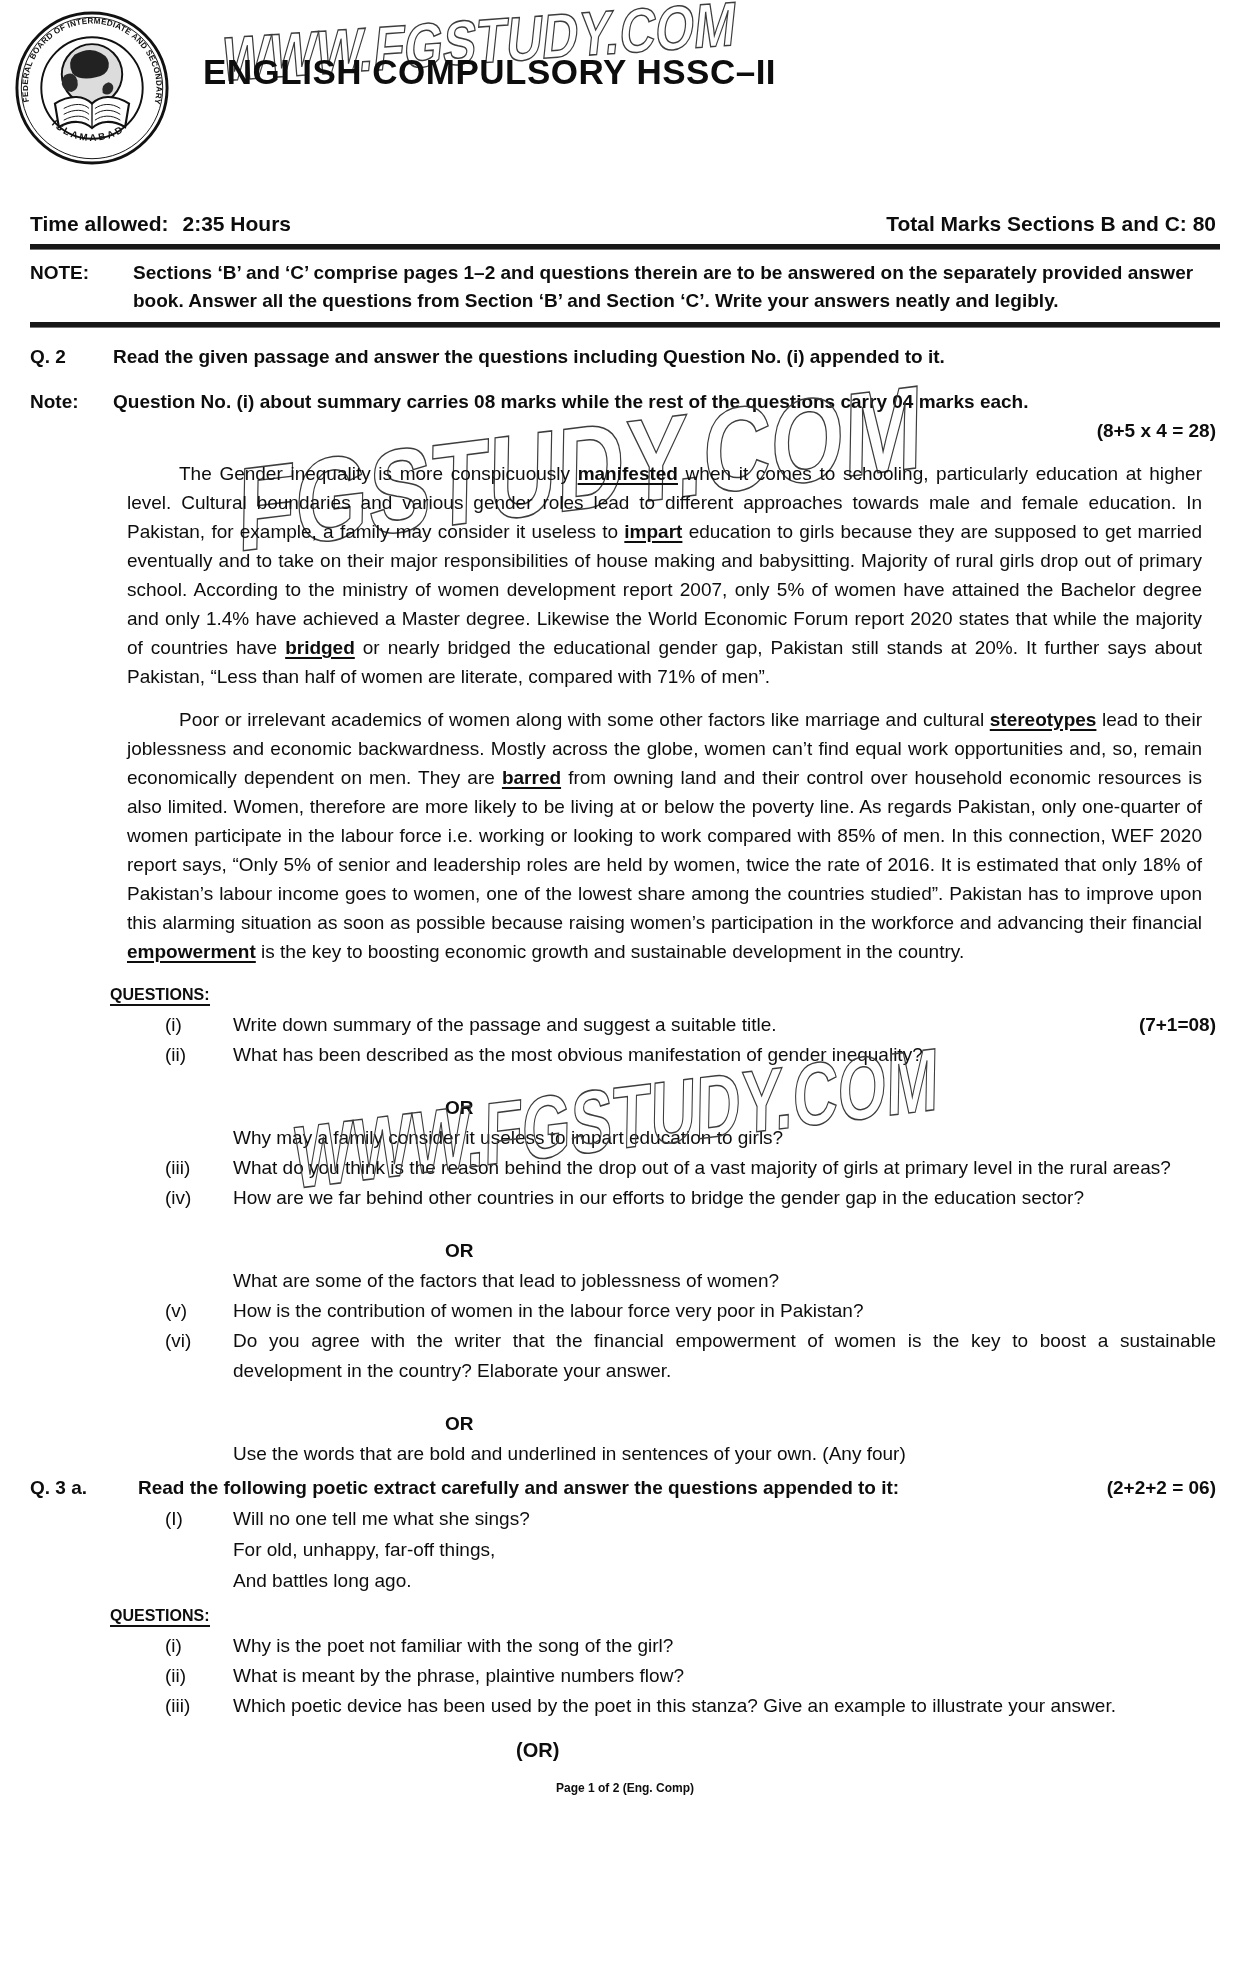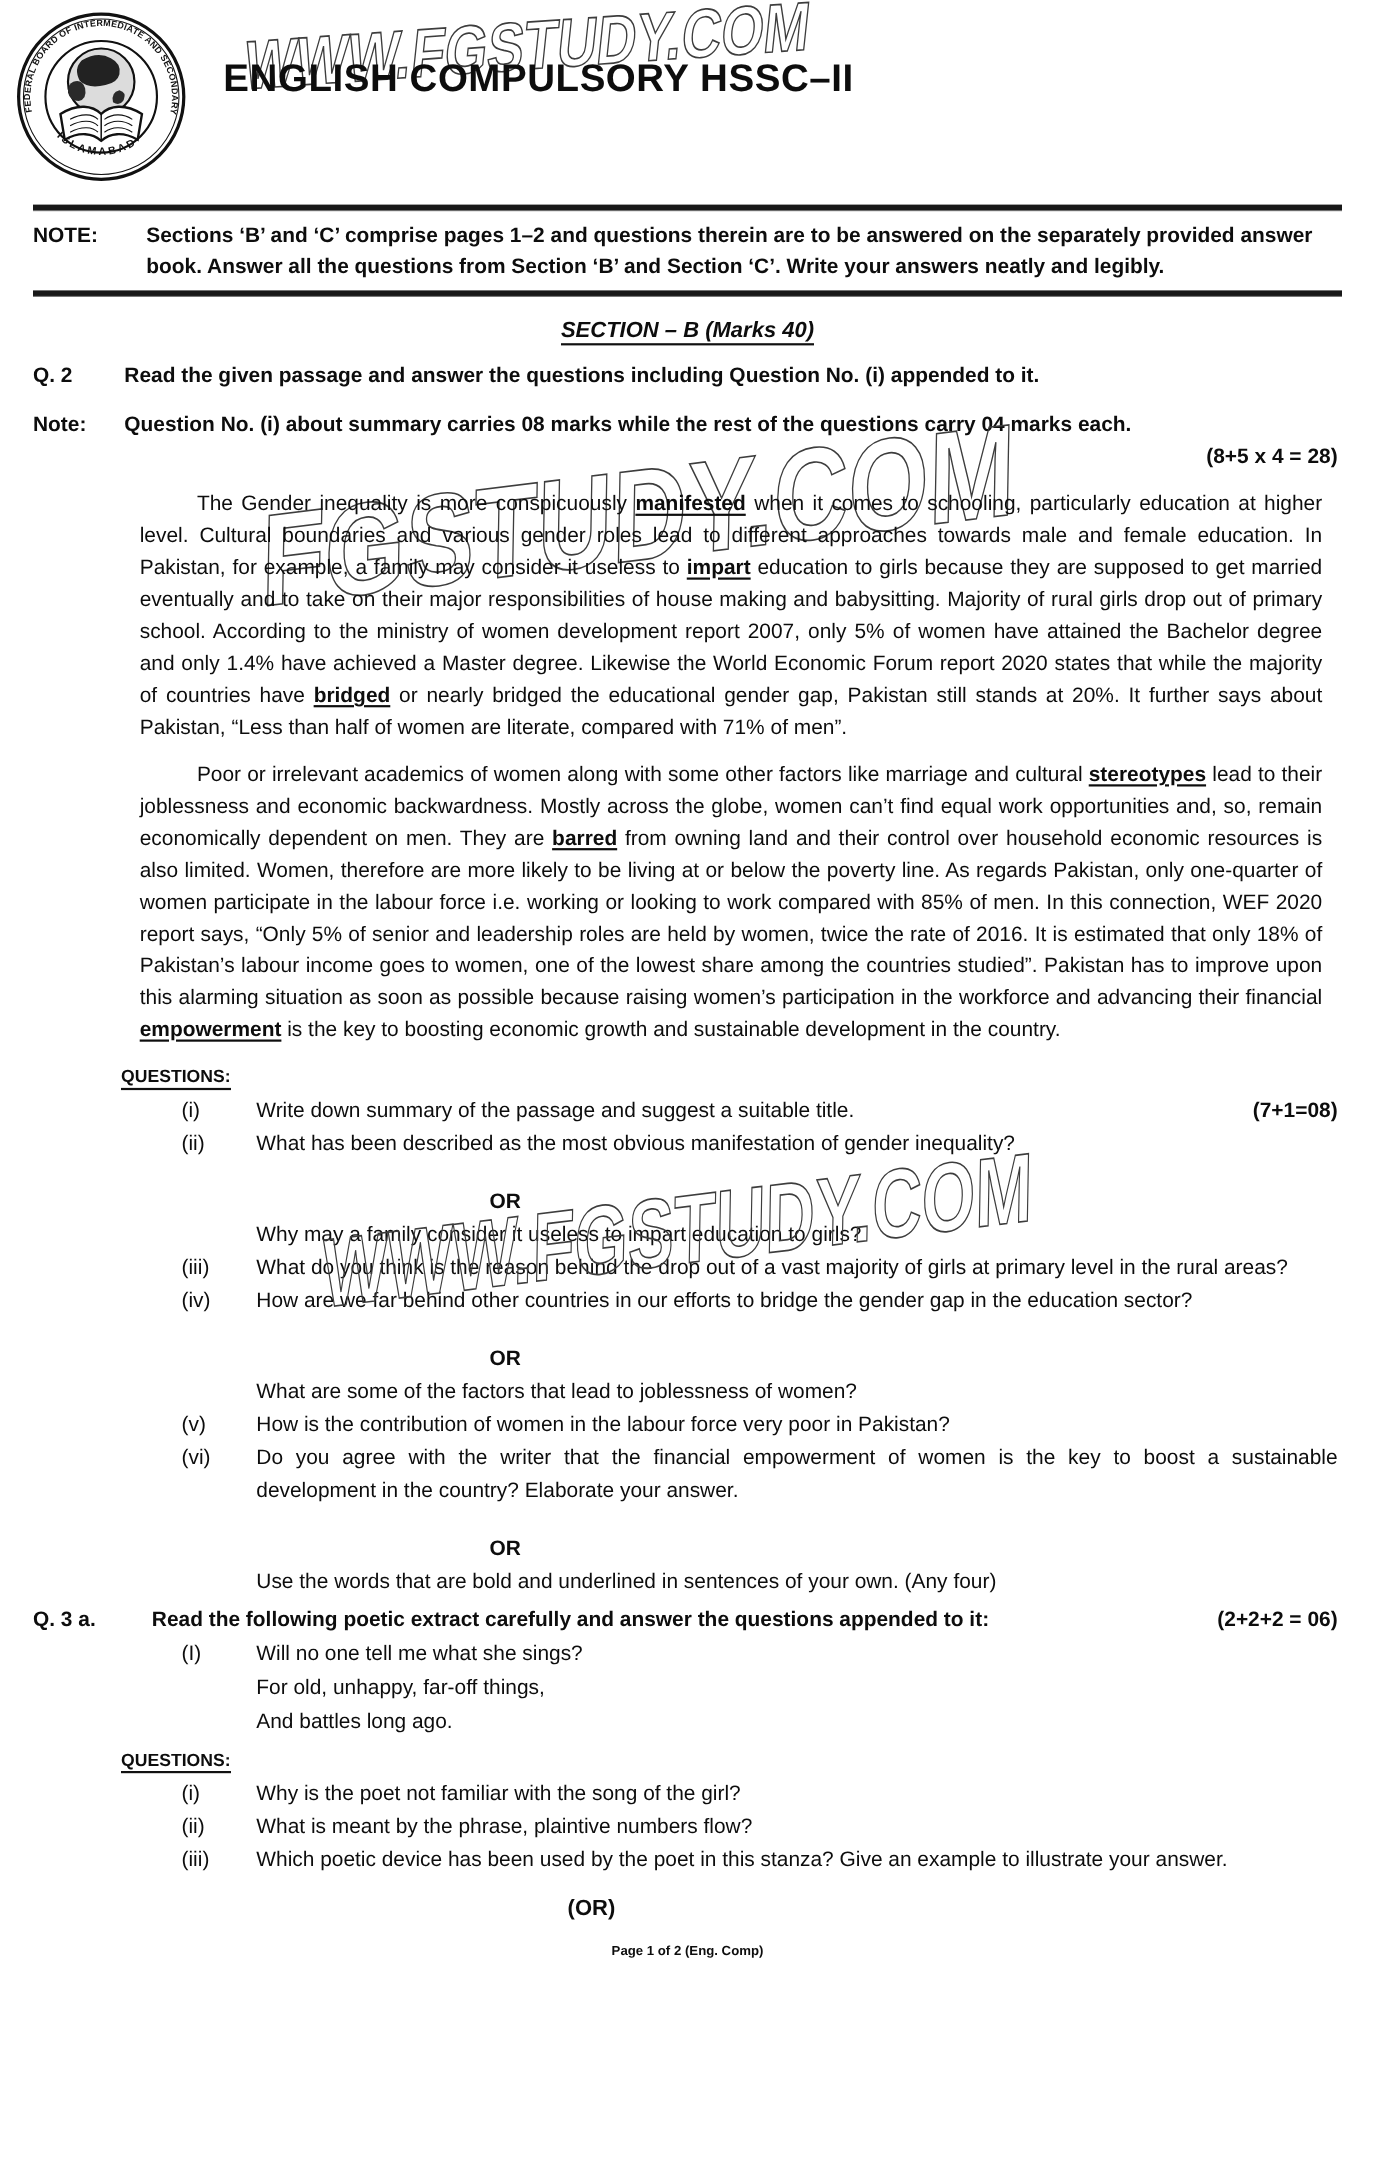--- a/index.html
+++ b/index.html
@@ -89,33 +89,36 @@
       <g>
         <path d="M 42,96 C 58,86 72,88 80,96 C 88,88 102,86 118,96 L 114,120 C 100,112 88,114 80,121 C 72,114 60,112 46,120 Z" fill="#fff" stroke="#111" stroke-width="2.2"></path>
         <line x1="80" y1="96" x2="80" y2="121" stroke="#111" stroke-width="1.4"></line>
         <path d="M 51,101 C 62,95 72,96 77,101 M 51,107 C 62,101 72,102 77,107 M 51,113 C 62,107 72,108 77,113" fill="none" stroke="#111" stroke-width="1"></path>
         <path d="M 83,101 C 90,96 100,95 109,101 M 83,107 C 90,102 100,101 109,107 M 83,113 C 90,108 100,107 109,113" fill="none" stroke="#111" stroke-width="1"></path>
       </g>
     </svg>
     <div class="title">ENGLISH COMPULSORY HSSC–II</div>
   </div>
 
+  <div class="info-row">
+    <div class="info-left">
+      <span>Time allowed:</span><span class="val">2:35 Hours</span>
+    </div>
+    <div>Total Marks Sections B and C:  80</div>
+  </div>
 
   <div class="rule"></div>
 
   <div class="note-row">
     <div class="lbl">NOTE:</div>
     <div class="txt">Sections ‘B’ and ‘C’ comprise pages 1–2 and questions therein are to be answered on the separately provided answer book. Answer all the questions from Section ‘B’ and Section ‘C’.  Write your answers neatly and legibly.</div>
   </div>
 
   <div class="rule r2"></div>
 
-  <div class="section-head">
-    <span>SECTION – B (Marks 40)</span>
-  </div>
 
   <div class="q-row first">
     <div class="lbl">Q. 2</div>
     <div class="txt">Read the given passage and answer the questions including Question No. (i) appended to it.</div>
   </div>
   <div class="q-row">
     <div class="lbl">Note:</div>
     <div class="txt">Question No. (i) about summary carries 08 marks while the rest of the questions carry 04 marks each.</div>
   </div>
   <div class="marks-line">(8+5 x 4 = 28)</div>

